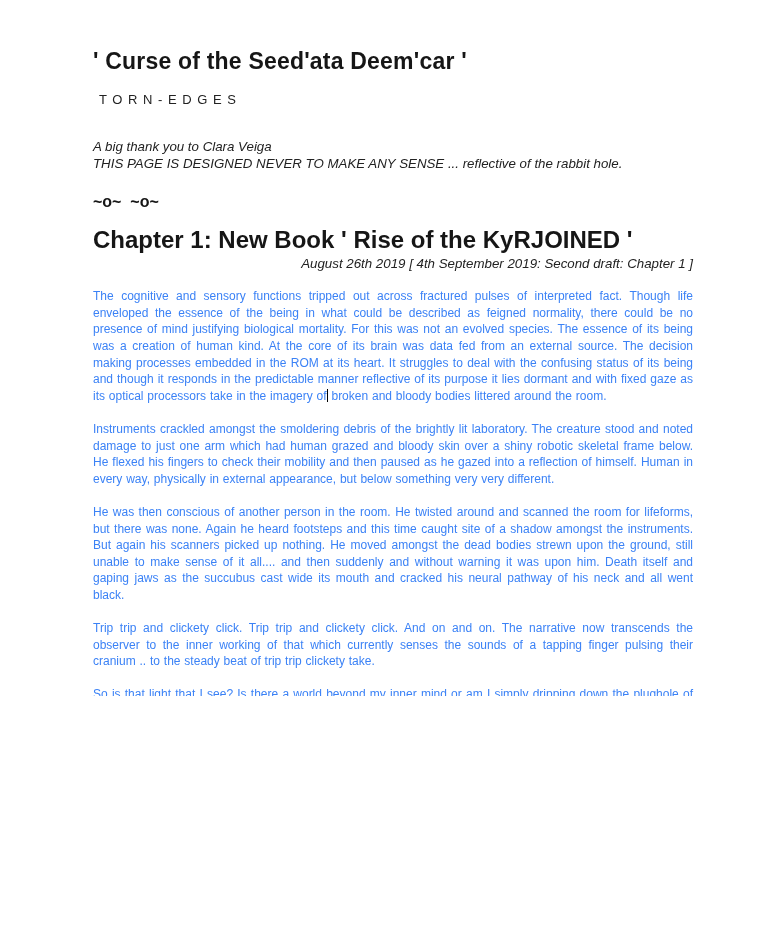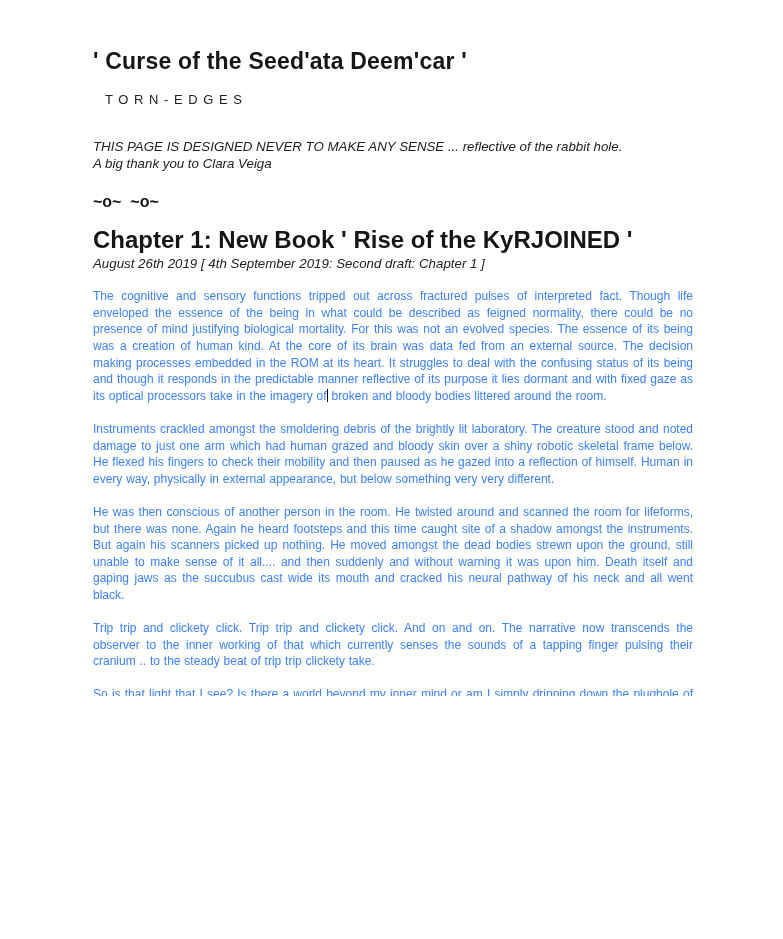--- a/index.html
+++ b/index.html
@@ -25,21 +25,21 @@
   }
   .doc-title {
     font-size: 23px;
     font-weight: bold;
     margin: 0 0 17px 0;
     letter-spacing: 0.2px;
     color: #161616;
   }
   .torn-edges {
     font-size: 13px;
-    margin: 0 0 32px 12px;
+    margin: 0 0 32px 6px;
     white-space: pre;
     letter-spacing: 1px;
     color: #222222;
   }
   .disclaimer {
     font-size: 13.3px;
     font-style: italic;
     line-height: 16.6px;
     margin: 0 0 21px 0;
     color: #222222;
@@ -55,20 +55,21 @@
     font-size: 24px;
     font-weight: bold;
     margin: 0 0 2px 0;
     color: #161616;
   }
   .chapter-date {
     font-size: 13.3px;
     font-style: italic;
     margin: 0 0 17px 0;
     color: #222222;
+    text-align: right;
   }
   .body-text p {
     font-size: 12px;
     line-height: 16.6px;
     text-align: justify;
     margin: 0 0 16.6px 0;
     color: #3b82f6;
     word-spacing: 0.5px;
   }
   .body-text p.no-justify {
@@ -91,22 +92,22 @@
 <body>
 
 <div class="page">
   <div class="content">
 
     <h1 class="doc-title">' Curse of the Seed'ata Deem'car '</h1>
 
     <div class="torn-edges">T O R N - E D G E S</div>
 
     <div class="disclaimer">
+      <div>A big thank you to Clara Veiga</div>
       <div>THIS PAGE IS DESIGNED NEVER TO MAKE ANY SENSE ... reflective of the rabbit hole.</div>
-      <div>A big thank you to Clara Veiga</div>
     </div>
 
     <div class="divider">~o~  ~o~</div>
 
     <h2 class="chapter-heading">Chapter 1: New Book ' Rise of the KyRJOINED '</h2>
 
     <div class="chapter-date">August 26th 2019 [ 4th September 2019: Second draft: Chapter 1 ]</div>
 
     <div class="body-text">
 

